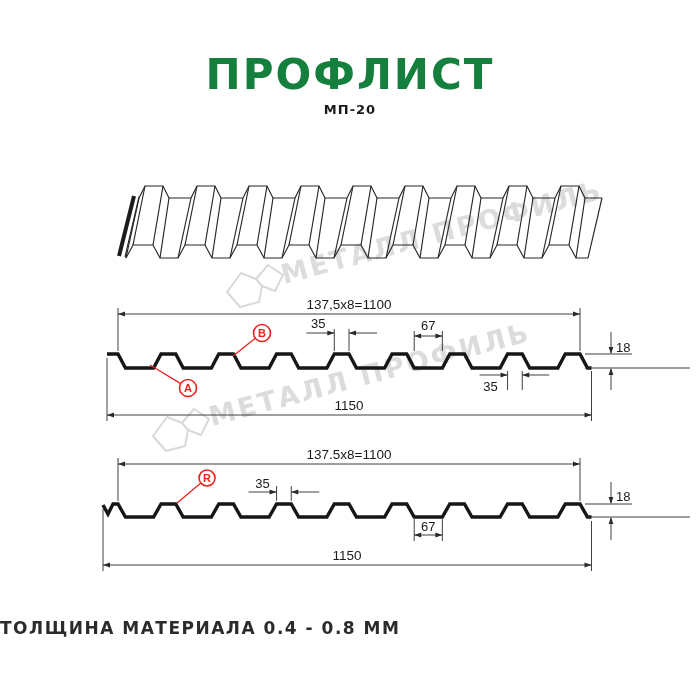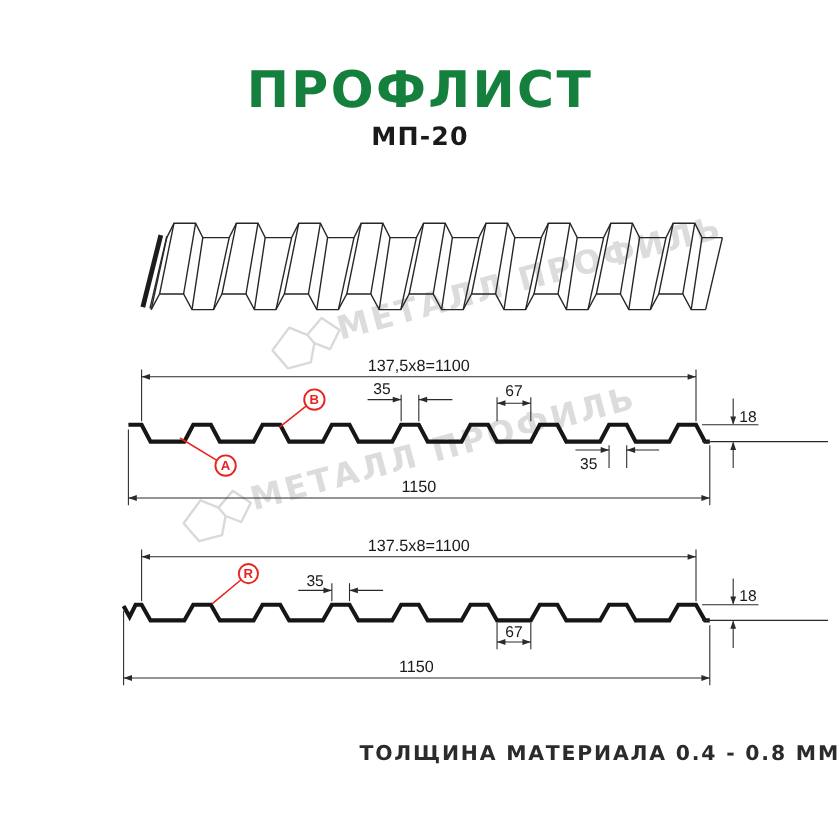--- a/index.html
+++ b/index.html
@@ -2,23 +2,23 @@
 <html><head>
 <meta charset="utf-8">
 <style>
   html,body{margin:0;padding:0;background:#ffffff;}
   .canvas{position:relative;width:700px;height:700px;background:#fff;overflow:hidden;
           font-family:"Liberation Sans",sans-serif;}
   .title{position:absolute;top:50px;left:0;width:700px;text-align:center;
          font-family:"DejaVu Sans",sans-serif;font-weight:800;font-size:42px;
          letter-spacing:2px;color:#15803d;z-index:3;}
   .subtitle{position:absolute;top:102px;left:0;width:700px;text-align:center;
-         font-family:"DejaVu Sans",sans-serif;font-weight:700;font-size:21px;
+         font-family:"DejaVu Sans",sans-serif;font-weight:700;font-size:13px;
          letter-spacing:1px;color:#1a1a1a;z-index:3;}
-  .footnote{position:absolute;top:618px;left:0;width:700px;text-align:right;
+  .footnote{position:absolute;top:618px;left:0;width:700px;text-align:left;
          font-family:"DejaVu Sans",sans-serif;font-weight:600;font-size:17px;
          letter-spacing:1.5px;color:#2b2b2b;z-index:3;}
   .wm-text{position:absolute;white-space:nowrap;font-family:"DejaVu Sans",sans-serif;
          font-weight:700;font-size:27px;letter-spacing:2.5px;color:#dcdcdc;
          line-height:27px;transform:rotate(-15deg);transform-origin:left bottom;z-index:1;}
   .wm-logo{position:absolute;z-index:1;}
   #diagram{position:absolute;left:0;top:0;z-index:2;}
   text{font-family:"Liberation Sans",sans-serif;}
 </style>
 </head>

